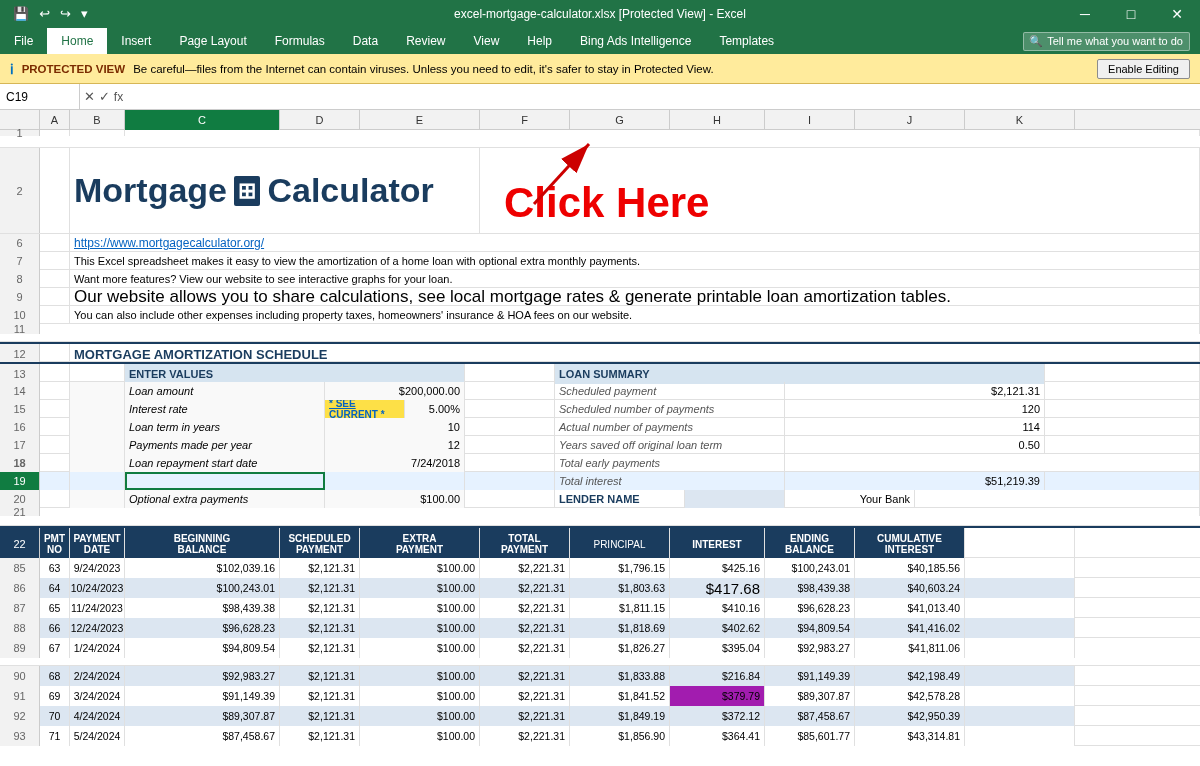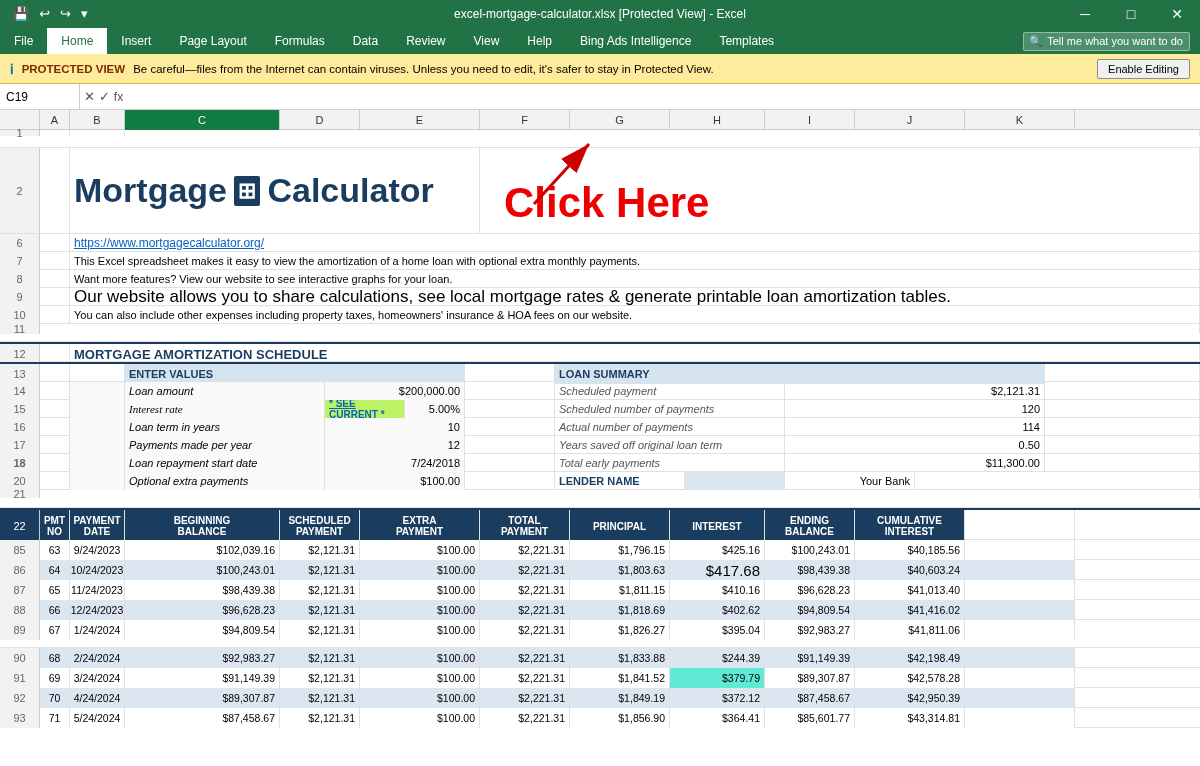--- a/index.html
+++ b/index.html
@@ -423,22 +423,22 @@
     <div class="cell col-f" style="height:18px;"></div>
     <div class="cell" style="width:230px; height:18px; font-style:italic; font-size:11px; color:#555;">Scheduled payment</div>
     <div class="cell" style="width:260px; height:18px; justify-content:flex-end; font-size:11px;">$2,121.31</div>
     <div class="cell" style="flex:1;height:18px;"></div>
   </div>
 
   <div class="sheet-row" style="height:18px;">
     <div class="row-num" style="height:18px;">15</div>
     <div class="cell col-a" style="height:18px;"></div>
     <div class="cell col-b" style="height:18px; background:#f9f9f9;"></div>
-    <div class="cell" style="width:200px; height:18px; background:#f9f9f9; font-style:italic; font-size:11px;font-family:Liberation Serif, serif;">Interest rate</div>
-    <div class="cell" style="width:80px; height:18px; background:#bef264;">
+    <div class="cell" style="width:200px; height:18px; background:#f9f9f9; font-style:italic; font-size:11px;">Interest rate</div>
+    <div class="cell" style="width:80px; height:18px; background:#fde047;">
       <span style="color:#0563c1; text-decoration:underline; font-weight:bold; font-size:10px;">* SEE CURRENT *</span>
     </div>
     <div class="cell" style="width:60px; height:18px; background:#f9f9f9; justify-content:flex-end; font-size:11px;">5.00%</div>
     <div class="cell col-f" style="height:18px;"></div>
     <div class="cell" style="width:230px; height:18px; font-style:italic; font-size:11px; color:#555;">Scheduled number of payments</div>
     <div class="cell" style="width:260px; height:18px; justify-content:flex-end; font-size:11px;">120</div>
     <div class="cell" style="flex:1;height:18px;"></div>
   </div>
 
   <div class="sheet-row" style="height:18px;">
@@ -466,24 +466,34 @@
   </div>
 
   <div class="sheet-row" style="height:18px;">
     <div class="row-num" style="height:18px;font-weight:bold;">18</div>
     <div class="cell col-a" style="height:18px;"></div>
     <div class="cell col-b" style="height:18px; background:#f9f9f9;"></div>
     <div class="cell" style="width:200px; height:18px; background:#f9f9f9; font-style:italic; font-size:11px;">Loan repayment start date</div>
     <div class="cell" style="width:140px; height:18px; background:#f9f9f9; justify-content:flex-end; font-size:11px;">7/24/2018</div>
     <div class="cell col-f" style="height:18px;"></div>
     <div class="cell" style="width:230px; height:18px; font-style:italic; font-size:11px; color:#555;">Total early payments</div>
-    <div class="cell" style="width:260px; height:18px; justify-content:flex-end; font-size:11px;">$11,300.00</div>
     <div class="cell" style="flex:1;height:18px;"></div>
   </div>
 
+  <div class="sheet-row row-selected" style="height:18px;">
+    <div class="row-num" style="height:18px; background:#107c41; color:white;">19</div>
+    <div class="cell col-a" style="height:18px; background:#e6f2ff;"></div>
+    <div class="cell col-b" style="height:18px; background:#e6f2ff;"></div>
+    <div class="cell" style="width:200px; height:18px; background:#e6f2ff; border:2px solid #107c41;"></div>
+    <div class="cell" style="width:140px; height:18px; background:#e6f2ff;"></div>
+    <div class="cell col-f" style="height:18px; background:#e6f2ff;"></div>
+    <div class="cell" style="width:230px; height:18px; background:#e6f2ff; font-style:italic; font-size:11px; color:#555;">Total interest</div>
+    <div class="cell" style="width:260px; height:18px; background:#e6f2ff; justify-content:flex-end; font-size:11px;">$51,219.39</div>
+    <div class="cell" style="flex:1;height:18px; background:#e6f2ff;"></div>
+  </div>
 
   <div class="sheet-row" style="height:18px;">
     <div class="row-num" style="height:18px;">20</div>
     <div class="cell col-a" style="height:18px;"></div>
     <div class="cell col-b" style="height:18px; background:#f9f9f9;"></div>
     <div class="cell" style="width:200px; height:18px; background:#f9f9f9; font-style:italic; font-size:11px;">Optional extra payments</div>
     <div class="cell" style="width:140px; height:18px; background:#f9f9f9; justify-content:flex-end; font-size:11px;">$100.00</div>
     <div class="cell col-f" style="height:18px;"></div>
     <div class="cell" style="width:130px; height:18px; font-weight:bold; font-size:11px; color:#1a3c5e;">LENDER NAME</div>
     <div class="cell" style="width:100px; height:18px; background:#dce6f1; font-size:11px;"></div>
@@ -515,21 +525,21 @@
         <div>PAYMENT</div>
     </div>
     <div class="cell col-e" style="height:32px; background:#1a3c5e; color:white; font-weight:bold; font-size:10px; text-align:center; justify-content:center; flex-direction:column;">
       <div>EXTRA</div>
         <div>PAYMENT</div>
     </div>
     <div class="cell col-f" style="height:32px; background:#1a3c5e; color:white; font-weight:bold; font-size:10px; text-align:center; justify-content:center; flex-direction:column;">
       <div>TOTAL</div>
         <div>PAYMENT</div>
     </div>
-    <div class="cell col-g" style="height:32px; background:#1a3c5e; color:white; font-weight:bold; font-size:10px; text-align:center; justify-content:center;">PRINCIPAL</div>
+    <div class="cell col-g" style="height:32px; background:#1a3c5e; color:white; font-weight:normal; font-size:10px; text-align:center; justify-content:center;">PRINCIPAL</div>
     <div class="cell col-h" style="height:32px; background:#1a3c5e; color:white; font-weight:bold; font-size:10px; text-align:center; justify-content:center;">INTEREST</div>
     <div class="cell col-i" style="height:32px; background:#1a3c5e; color:white; font-weight:bold; font-size:10px; text-align:center; justify-content:center; flex-direction:column;">
       <div>ENDING</div>
         <div>BALANCE</div>
     </div>
     <div class="cell col-j" style="height:32px; background:#1a3c5e; color:white; font-weight:bold; font-size:10px; text-align:center; justify-content:center; flex-direction:column;">
       <div>CUMULATIVE</div>
         <div>INTEREST</div>
     </div>
     <div class="cell col-k" style="height:32px;"></div>
@@ -608,35 +618,35 @@
   </div>
       <div class="sheet-row" style="height: 20px;">
     <div class="row-num" style="height:20px; background:#f2f2f2;">90</div>
     <div class="cell col-a" style="height:20px; background:#dce6f1; font-size:10.5px; justify-content:center;">68</div>
     <div class="cell col-b" style="height:20px; background:#dce6f1; font-size:10.5px; justify-content:center;">2/24/2024</div>
     <div class="cell col-c" style="height:20px; background:#dce6f1; font-size:10.5px; justify-content:flex-end;">$92,983.27</div>
     <div class="cell col-d" style="height:20px; background:#dce6f1; font-size:10.5px; justify-content:flex-end;">$2,121.31</div>
     <div class="cell col-e" style="height:20px; background:#dce6f1; font-size:10.5px; justify-content:flex-end;">$100.00</div>
     <div class="cell col-f" style="height:20px; background:#dce6f1; font-size:10.5px; justify-content:flex-end;">$2,221.31</div>
     <div class="cell col-g" style="height:20px; background:#dce6f1; font-size:10.5px; justify-content:flex-end;">$1,833.88</div>
-    <div class="cell col-h" style="height:20px; background:#dce6f1; font-size:10.5px; justify-content:flex-end;">$244.39</div>
+    <div class="cell col-h" style="height:20px; background:#dce6f1; font-size:10.5px; justify-content:flex-end;">$216.84</div>
     <div class="cell col-i" style="height:20px; background:#dce6f1; font-size:10.5px; justify-content:flex-end;">$91,149.39</div>
     <div class="cell col-j" style="height:20px; background:#dce6f1; font-size:10.5px; justify-content:flex-end;">$42,198.49</div>
     <div class="cell col-k" style="height:20px; background:#dce6f1;"></div>
   </div>
       <div class="sheet-row" style="height: 20px;">
     <div class="row-num" style="height:20px; background:#f2f2f2;">91</div>
     <div class="cell col-a" style="height:20px; background:#ffffff; font-size:10.5px; justify-content:center;">69</div>
     <div class="cell col-b" style="height:20px; background:#ffffff; font-size:10.5px; justify-content:center;">3/24/2024</div>
     <div class="cell col-c" style="height:20px; background:#ffffff; font-size:10.5px; justify-content:flex-end;">$91,149.39</div>
     <div class="cell col-d" style="height:20px; background:#ffffff; font-size:10.5px; justify-content:flex-end;">$2,121.31</div>
     <div class="cell col-e" style="height:20px; background:#ffffff; font-size:10.5px; justify-content:flex-end;">$100.00</div>
     <div class="cell col-f" style="height:20px; background:#ffffff; font-size:10.5px; justify-content:flex-end;">$2,221.31</div>
     <div class="cell col-g" style="height:20px; background:#ffffff; font-size:10.5px; justify-content:flex-end;">$1,841.52</div>
-    <div class="cell col-h" style="height:20px; background:#5eead4; font-size:10.5px; justify-content:flex-end;">$379.79</div>
+    <div class="cell col-h" style="height:20px; background:#a21caf; font-size:10.5px; justify-content:flex-end;">$379.79</div>
     <div class="cell col-i" style="height:20px; background:#ffffff; font-size:10.5px; justify-content:flex-end;">$89,307.87</div>
     <div class="cell col-j" style="height:20px; background:#ffffff; font-size:10.5px; justify-content:flex-end;">$42,578.28</div>
     <div class="cell col-k" style="height:20px; background:#ffffff;"></div>
   </div>
       <div class="sheet-row" style="height: 20px;">
     <div class="row-num" style="height:20px; background:#f2f2f2;">92</div>
     <div class="cell col-a" style="height:20px; background:#dce6f1; font-size:10.5px; justify-content:center;">70</div>
     <div class="cell col-b" style="height:20px; background:#dce6f1; font-size:10.5px; justify-content:center;">4/24/2024</div>
     <div class="cell col-c" style="height:20px; background:#dce6f1; font-size:10.5px; justify-content:flex-end;">$89,307.87</div>
     <div class="cell col-d" style="height:20px; background:#dce6f1; font-size:10.5px; justify-content:flex-end;">$2,121.31</div>

